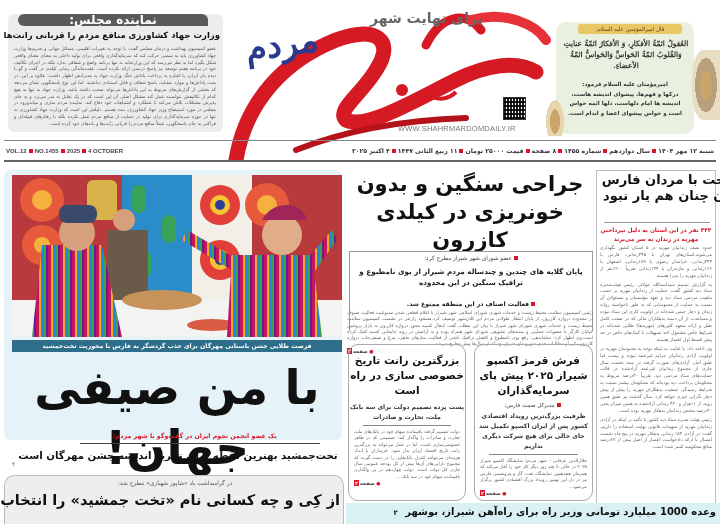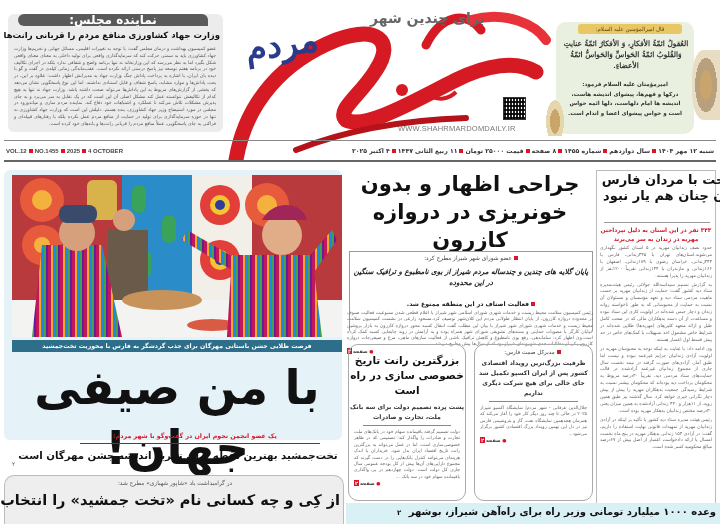--- a/index.html
+++ b/index.html
@@ -37,21 +37,21 @@
     .rc-box { left: 596px; top: 170px; width: 120px; height: 354px; border: 1px solid #bbb; border-bottom: none; }
     .rc-title { left: 598px; top: 172px; width: 136px; font-size: 13px; font-weight: bold; color: #111; text-align: center; line-height: 16px; letter-spacing: -0.5px; }
     .rc-rule { left: 604px; top: 222px; width: 106px; height: 1px; background: #999; }
     .rc-red { left: 600px; top: 226px; width: 112px; font-size: 5.8px; line-height: 9px; color: #d8162a; text-align: center; font-weight: bold; }
     .rc-body { left: 600px; top: 245px; width: 112px; font-size: 4.6px; line-height: 6.9px; color: #666; text-align: justify; }
 
     
     .cc-title { left: 347px; top: 170px; width: 246px; font-size: 21px; font-weight: bold; color: #111; text-align: center; line-height: 28px; letter-spacing: -1px; }
     .cc-frame { left: 349px; top: 251px; width: 244px; height: 80px; border: 1px solid #999; border-bottom: none; }
     .cc-kicker { left: 360px; top: 255px; width: 224px; font-size: 5.8px; color: #444; text-align: center; }
-    .cc-sub { left: 352px; top: 266px; width: 238px; font-size: 7.2px; font-weight: bold; color: #222; text-align: center; line-height: 11px; font-style: italic; }
+    .cc-sub { left: 352px; top: 266px; width: 238px; font-size: 7.2px; font-weight: bold; color: #222; text-align: center; line-height: 11px; }
     .cc-red2 { left: 360px; top: 300px; width: 224px; font-size: 6.2px; font-weight: bold; color: #222; text-align: center; }
     .cc-body { left: 347px; top: 310px; width: 246px; font-size: 4.6px; line-height: 6.3px; color: #666; text-align: justify; }
     .page-ref { font-size: 4.8px; color: #333; font-weight: bold; }
     .page-ref .num { display: inline-block; background: #d8162a; color: #fff; padding: 0 1px; margin-right: 1px; font-size: 5px; }
     .page-ref .dot { color: #d8162a; }
 
     .box { border: 1px solid #aaa; border-radius: 10px; }
     .bx1 { left: 348px; top: 344px; width: 118px; height: 157px; }
     .bx2 { left: 474px; top: 344px; width: 119px; height: 157px; }
     .bx-title { font-size: 10.5px; font-weight: bold; color: #111; text-align: center; line-height: 15px; letter-spacing: -0.4px; }
@@ -87,21 +87,21 @@
 
 <svg class="abs" style="left:226px;top:0;" width="330" height="160">
   <path d="M10 160 C 20 100, 60 60, 110 40 C 150 25, 170 40, 150 70 C 135 95, 110 110, 120 120 C 140 130, 190 100, 230 80 C 260 65, 290 60, 310 72" stroke="#d51a23" stroke-width="15" fill="none" stroke-linecap="round"></path>
   <path d="M70 150 C 120 130, 180 120, 240 118" stroke="#b51219" stroke-width="6" fill="none" stroke-linecap="round"></path>
   <path d="M200 45 C 215 15, 240 10, 255 30" stroke="#d51a23" stroke-width="9" fill="none" stroke-linecap="round"></path>
   <circle cx="176" cy="90" r="6" fill="#d51a23"></circle>
   <path d="M205 96 C 212 100, 222 100, 230 92" stroke="#d51a23" stroke-width="4" fill="none"></path>
   <path d="M245 20 C 280 10, 310 25, 320 40" stroke="#e8323a" stroke-width="10" fill="none" stroke-linecap="round"></path>
 </svg>
 <div class="abs logo-blue">مردم</div>
-<div class="abs logo-sub">برای چندین شهر</div>
+<div class="abs logo-sub">برای نهایت شهر</div>
 <div class="abs qr"></div>
 <div class="abs url">WWW.SHAHRMARDOMDAILY.IR</div>
 
 <div class="abs hadith"></div>
 <div class="abs hadith-tag">قال امیرالمؤمنین علیه السلام:</div>
 <div class="abs hadith-ar">العُقولُ ائمّةُ الأفکارِ، وَ الأفکارُ ائمّةُ عنایتِ وَالقُلوبُ ائمّةُ الحَواسِّ وَالحَواسُّ ائمّةُ الأعضاءِ.</div>
 <div class="abs hadith-fa">
   <div>امیرمؤمنان علیه السلام فرمود:</div>
   <div>درکها و فهم‌ها، پیشوای اندیشه هاست، اندیشه ها امام دلهاست، دلها ائمه حواس است و حواس پیشوای اعضا و اندام است.</div>
 </div>
@@ -121,21 +121,21 @@
 <div class="abs rc-title">بخت با مردان فارس آن چنان هم یار نبود</div>
 <div class="abs rc-rule"></div>
 <div class="abs rc-red">۳۴۳ نفر در این استان به دلیل نپرداختن مهریه در زندان به سر می‌برند</div>
 <div class="abs rc-body">
   <p style="margin-bottom:2px;">حدود نصف زندانیان مهریه در ۵ استان کشور نگهداری می‌شوند.استان‌های تهران با ۳۴۵زندانی، فارس با ۳۴۳زندانی، خراسان رضوی با ۱۸۹زندانی، اصفهان با ۱۶۶زندانی و مازندران با ۱۳۴زندانی تقریباً ۱۲۰۰نفر از زندانیان مهریه را پذیرا هستند.</p>
   <p style="margin-bottom:2px;">به گزارش تسنیم سیداسدالله جولائی رئیس هیئت‌مدیره ستاد دیه کشور گفت: حمایت از زندانیان مهریه بر حسب ماهیت مردمی ستاد دیه و تعهد مؤسسان و مسئولان آن نسبت به حمایت از محبوسانی که به طور ناخواسته روانه زندان و دچار حبس شده‌اند در اولویت کاری این ستاد نبوده و مساعدت از آن دسته بدهکاران مالی که در صحت کامل طبل و ازائه متعهد کلین‌های (مهریه‌ها) طلایی شده‌اند در شرایط خاص مشمول اخذ تسهیلات با کمک‌های خاص در حد پیش قسط اول اعسار هستند.</p>
   <p style="margin-bottom:2px;">وی ادامه داد: با عنایت به اینکه توجه به محبوسان مهریه در اولویت آزادی زندانیان جرایم غیرعمد نبوده و نیست اما طبق آمار، آزادی‌های صورت گرفته در نیمه نخست سال جاری از مجموع زندانیان غیرعمد آزادشده در قالب حمایت‌های ستاد مردمی دیه، تقریباً ۳۰درصد مربوط به محکومان پرداخت دیه بوده‌اند که محکومان بیشتر نسبت به شرایط رسیدگی جمعیت بدهکاران مهریه را بیش از پیش دچار نگرانی خیری خواهد کرد. سال گذشته نیز طبق همین رویه، از ۱۱هزار و ۴۴۰ زندانی آزادشده به همین میزان یعنی ۳۰درصد مختص زندانیان بدهکار مهریه بوده است.</p>
   <p>رئیس هیئت مدیره ستاد دیه کشور با تأکید بر اینکه در آزادی زندانیان مهریه از تمهیدات قانونی نهایت استفاده را داریم، گفت: در آزادی ۱۵۴ زندانی بدهکار مهریه در پنج ماه نخست امسال با ارائه دادخواست اعسار از اصل بیش از ۶۷درصد مبالغ محکومیه کسر شده است.</p>
 </div>
 
-<div class="abs cc-title">جراحی اظهار و بدون خونریزی در دروازه کازرون</div>
+<div class="abs cc-title">جراحی سنگین و بدون خونریزی در کیلدی کازرون</div>
 <div class="abs cc-frame"></div>
 <div class="abs cc-kicker"><span class="sq"></span><span>عضو شورای شهر شیراز مطرح کرد:</span></div>
 <div class="abs cc-sub">پایان گلایه های چندین و چندساله مردم شیراز از بوی نامطبوع و ترافیک سنگین در این محدوده</div>
 <div class="abs cc-red2"><span class="sq"></span><span>فعالیت اصناف در این منطقه ممنوع شد.</span></div>
 <div class="abs cc-body">
   <span>رئیس کمیسیون سلامت محیط زیست و خدمات شهری شورای اسلامی شهر شیراز با اعلام قطعی شدن ممنوعیت فعالیت صنوف در محدوده دروازه کازرون، از پایان انتظار طولانی مردم این کلان‌شهر توصیف کرد.مسعود زارعی در نشست کمیسیون سلامت محیط زیست و خدمات شهری شورای شهر شیراز با بیان این مطلب گفت انتقال کسبه محور دروازه کازرون به بازار پروشین خیابان کارگر با مصوبات حمایتی و بسته‌های تشویقی شورای شهر همراه بوده و به آرامش در روند جابجایی کسبه کمک کرده است.وی اظهار کرد: ساماندهی، رفع بوی نامطبوع و کاهش ترافیک ناشی از فعالیت سازهای ماهی، مرغ و صیفی‌جات دروازه کازرون یکی از مطالبات جدی شهروندان شیراز بود که از سال‌ها پیش مطرح می‌شد.</span>
   <div class="page-ref" style="text-align:left;direction:ltr;">
     <span class="num">۲</span><span>صفحه</span> <span class="dot">●</span>
   </div>
 </div>
@@ -144,32 +144,33 @@
   <div class="bx-title" style="margin-top:8px;">بزرگترین رانت تاریخ خصوصی سازی در راه است</div>
   <div class="bx-sub" style="margin-top:4px;">پشت پرده تصمیم دولت برای سه بانک ملت، تجارت و صادرات</div>
   <div class="bx-rule"></div>
   <div class="bx-body" style="padding:0 5px;">دولت تصمیم گرفته باقیمانده سهام خود در بانک‌های ملت تجارت و صادرات را واگذار کند؛ تصمیمی که در ظاهر خصوصی‌سازی است، اما در عمل می‌تواند به بزرگترین رانت تاریخ اقتصاد ایران بدل شود. خریداران با اندک هزینه‌ای می‌توانند کنترل بانک‌هایی را در دست گیرند که مجموع دارایی‌های آن‌ها بیش از کل بودجه عمومی سال جاری کل دولت است. دولت چهاردهم در پی واگذاری باقیمانده سهام خود در سه بانک ...</div>
   <div class="page-ref" style="direction:ltr;text-align:left;padding-left:5px;">
     <span class="num">۲</span><span>صفحه</span> <span class="dot">●</span>
   </div>
 </div>
 
 <div class="abs box bx2">
+  <div class="bx-title" style="margin-top:8px;">فرش قرمز اکسپو شیراز ۲۰۲۵ پیش پای سرمایه‌گذاران</div>
   <div class="bx-kicker" style="margin-top:4px;"><span class="sq"></span><span>مدیرکل صمت فارس:</span></div>
   <div class="bx-sub" style="margin-top:3px;">ظرفیت بزرگ‌ترین رویداد اقتصادی کشور پس از ایران اکسپو تکمیل شد جای خالی برای هیچ شرکت دیگری نداریم</div>
   <div class="bx-rule"></div>
   <div class="bx-body" style="padding:0 5px;">جلال‌الدین عرفانی - شهر مردم| نمایشگاه اکسپو شیراز ۲۰۲۵ در حالی تا چند روز دیگر کار خود را آغاز می‌کند که همزمان هجدهمین نمایشگاه نفت، گاز و پتروشیمی فارس نیز در دل این نهمین رویداد بزرگ اقتصادی کشور برگزار می‌شود...</div>
   <div class="page-ref" style="direction:ltr;text-align:left;padding-left:5px;">
     <span class="num">۲</span><span>صفحه</span> <span class="dot">●</span>
   </div>
 </div>
 
 <div class="abs bottom-band"></div>
 <div class="abs bottom-text">
-  <span>وعده ۱۰۰۰ میلیارد تومانی وزیر راه برای راه‌آهن شیراز، بوشهر</span>
+  <span>وعده 1000 میلیارد تومانی وزیر راه برای راه‌آهن شیراز، بوشهر</span>
   <span style="font-size:7px;margin-right:4px;">۲</span>
 </div>
 
 <div class="abs lc-frame"></div>
 <div class="abs photo">
   <svg width="330" height="162">
     <rect width="330" height="162" fill="#b93a3c"></rect>
     <rect x="110" y="0" width="70" height="130" fill="#2a8cc9"></rect>
     <rect x="120" y="10" width="14" height="28" rx="7" fill="#3aa35a"></rect>
     <rect x="150" y="40" width="14" height="28" rx="7" fill="#3aa35a"></rect>

